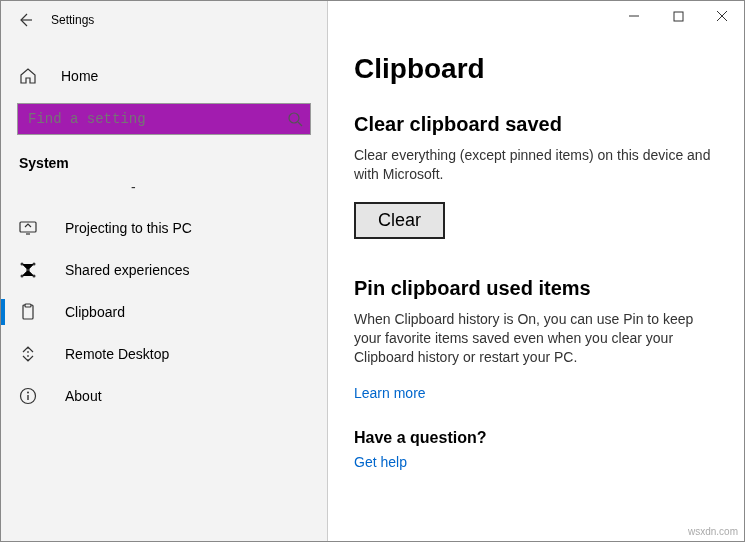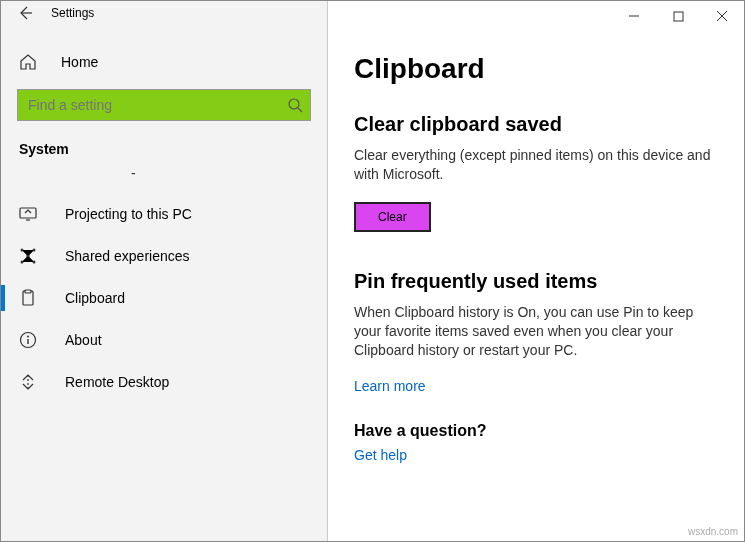--- a/index.html
+++ b/index.html
@@ -1,38 +1,38 @@
 <!DOCTYPE html>
 <html><head>
 <meta charset="utf-8">
 <style>
   * { margin: 0; padding: 0; box-sizing: border-box; font-family: "Segoe UI", Tahoma, sans-serif; }
   body { width: 745px; height: 542px; background: #fff; display: flex; border: 1px solid #888; overflow: hidden; position: relative; }
   .sidebar { width: 327px; background: #f3f3f3; display: flex; flex-direction: column; border-right: 1px solid #ccc; }
-  .titlebar { display: flex; align-items: center; padding: 0 12px; gap: 14px; }
+  .titlebar { display: flex; align-items: center; padding: 7px 12px; gap: 14px; }
   .back-btn { width: 24px; height: 24px; display: flex; align-items: center; justify-content: center; }
   .titletext { font-size: 12px; }
   .home-row { display: flex; align-items: center; gap: 24px; padding: 10px 18px 10px 18px; margin-top: 18px; }
   .home-row span.lbl { font-size: 14px; }
   .search-wrap { margin: 8px 16px 16px 16px; position: relative; }
-  .search-input { width: 100%; padding: 7px 34px 7px 10px; font-size: 14px; border: 1px solid #999; background: #84cc16; }
+  .search-input { width: 100%; padding: 7px 34px 7px 10px; font-size: 14px; border: 1px solid #999; background: #a21caf; font-family: Liberation Mono, monospace; }
   .search-icon { position: absolute; right: 8px; top: 50%; transform: translateY(-50%); }
   .section-label { font-size: 14px; font-weight: 600; padding: 4px 18px 8px 18px; }
   .dash-row { padding: 0 0 0 130px; font-size: 14px; color: #333; }
   .nav-items { margin-top: 12px; }
   .nav-item { display: flex; align-items: center; gap: 28px; padding: 12px 18px; font-size: 14px; cursor: pointer; position: relative; }
   .nav-item.selected::before { content: ""; position: absolute; left: 0; top: 8px; bottom: 8px; width: 4px; background: #0078d4; }
   .icon { width: 18px; height: 18px; display: inline-flex; align-items: center; justify-content: center; color: #333; }
   .main { flex: 1; padding: 0 26px 18px 26px; overflow-y: auto; }
   .win-controls { position: absolute; top: 0; right: 0; display: flex; }
   .win-btn { width: 44px; height: 30px; display: flex; align-items: center; justify-content: center; }
   .page-title { font-size: 28px; font-weight: 600; margin-top: 52px; margin-bottom: 28px; }
   h2.section { font-size: 20px; font-weight: 600; margin-bottom: 10px; }
   p.desc { font-size: 14px; color: #333; margin-bottom: 18px; line-height: 1.35; }
-  .clear-btn { padding: 6px 22px; font-size: 12px; background: #d946ef; border: 2px solid #222; cursor: pointer; margin-bottom: 38px; }
+  .clear-btn { padding: 6px 22px; font-size: 18px; background: #e5e5e5; border: 2px solid #222; cursor: pointer; margin-bottom: 38px; }
   .link { color: #0066cc; font-size: 14px; cursor: pointer; margin-bottom: 28px; display: inline-block; }
   .question { font-size: 16px; font-weight: 600; margin-bottom: 6px; }
   .watermark { position: absolute; right: 6px; bottom: 4px; font-size: 10px; color: #aaa; }
   svg { display: block; }
 </style>
 </head>
 <body>
 
 <div class="sidebar">
   <div class="titlebar">
@@ -96,47 +96,47 @@
           <svg width="18" height="18" viewBox="0 0 18 18">
             <rect x="4" y="2" width="10" height="14" rx="1" stroke="#333" stroke-width="1.2" fill="none"></rect>
             <rect x="6" y="1" width="6" height="3" rx="1" stroke="#333" stroke-width="1.2" fill="#f3f3f3"></rect>
           </svg>
         </span>
         <span>Clipboard</span>
       </div>
       <div class="nav-item">
         <span class="icon">
           <svg width="18" height="18" viewBox="0 0 18 18">
+            <path d="M4 7 L9 2 L14 7 M4 11 L9 16 L14 11" stroke="#333" stroke-width="1.2" fill="none"></path>
+            <path d="M9 2 V16" stroke="#333" stroke-width="1.2" stroke-dasharray="2,2"></path>
+          </svg>
+        </span>
+        <span>Remote Desktop</span>
+      </div>
+      <div class="nav-item">
+        <span class="icon">
+          <svg width="18" height="18" viewBox="0 0 18 18">
             <circle cx="9" cy="9" r="7.5" stroke="#333" stroke-width="1.2" fill="none"></circle>
             <circle cx="9" cy="5.5" r="1" fill="#333"></circle>
             <path d="M9 8 V13" stroke="#333" stroke-width="1.4"></path>
           </svg>
         </span>
         <span>About</span>
-      </div>
-      <div class="nav-item">
-        <span class="icon">
-          <svg width="18" height="18" viewBox="0 0 18 18">
-            <path d="M4 7 L9 2 L14 7 M4 11 L9 16 L14 11" stroke="#333" stroke-width="1.2" fill="none"></path>
-            <path d="M9 2 V16" stroke="#333" stroke-width="1.2" stroke-dasharray="2,2"></path>
-          </svg>
-        </span>
-        <span>Remote Desktop</span>
       </div>
     </div>
 </div>
 
 <div class="main">
   <h1 class="page-title">Clipboard</h1>
 
   <h2 class="section">Clear clipboard saved</h2>
   <p class="desc">Clear everything (except pinned items) on this device and with Microsoft.</p>
   <button class="clear-btn">Clear</button>
 
-  <h2 class="section">Pin frequently used items</h2>
+  <h2 class="section">Pin clipboard used items</h2>
   <p class="desc">When Clipboard history is On, you can use Pin to keep your favorite items saved even when you clear your Clipboard history or restart your PC.</p>
   <a class="link">Learn more</a>
 
   <div class="question">Have a question?</div>
   <a class="link" style="margin-bottom:0">Get help</a>
 </div>
 
 <div class="win-controls">
   <div class="win-btn">
     <svg width="12" height="12" viewBox="0 0 12 12">

